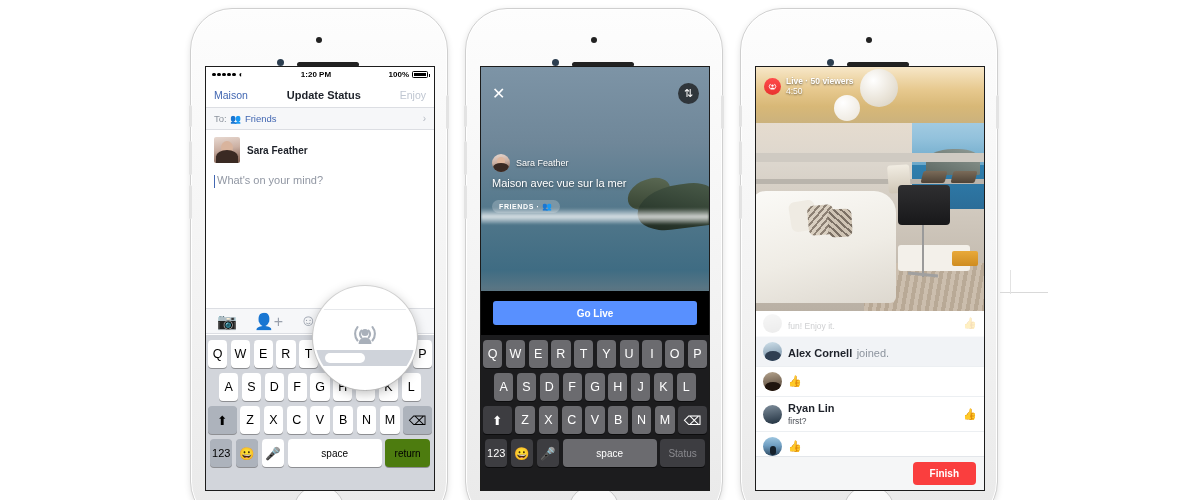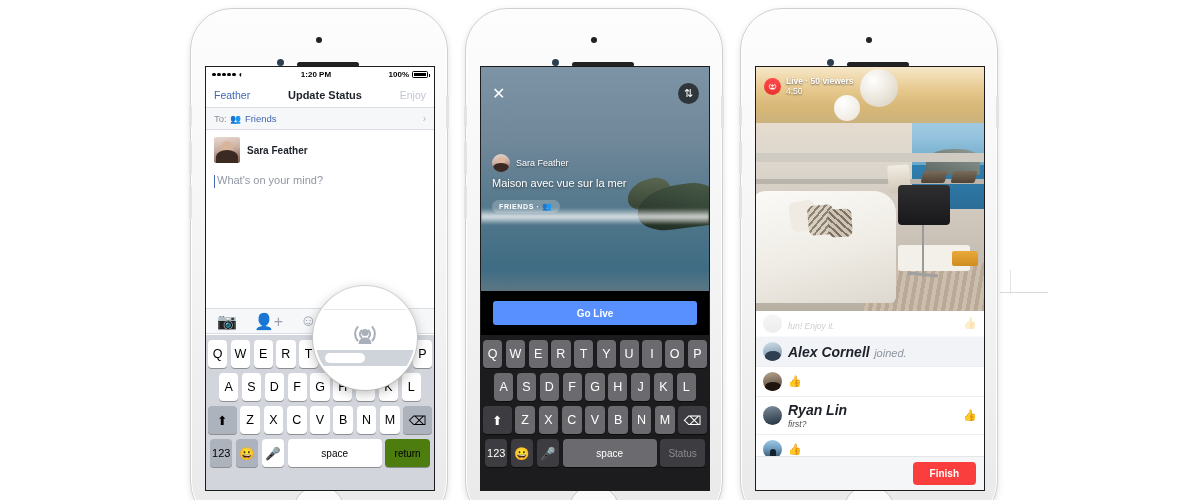--- a/index.html
+++ b/index.html
@@ -201,22 +201,22 @@
   .live-meta{ line-height:1.12; }
   .live-meta .l1{ font-size:8.5px; color:#fff; font-weight:bold; text-shadow:0 1px 2px rgba(0,0,0,.55); }
   .live-meta .l2{ font-size:8.5px; color:#fff; text-shadow:0 1px 2px rgba(0,0,0,.55); }
 
   .feed{ position:absolute; left:0; right:0; top:244px; bottom:0; background:#fff; }
   .cmt{ display:flex; align-items:center; gap:6px; padding:5px 7px;
         border-bottom:1px solid #eceff2; }
   .cmt.faded{ opacity:.28; padding:3px 7px; }
   .cmt.joined{ background:#f1f3f6; }
   .c-ava{ width:19px;height:19px; border-radius:50%; flex:0 0 19px; overflow:hidden; position:relative; }
-  .c-body{ flex:1; line-height:1.2; min-width:0;font-style:italic; }
-  .c-name{ font-size:14px; font-weight:bold; color:#1d2129; }
+  .c-body{ flex:1; line-height:1.2; min-width:0; }
+  .c-name{ font-size:11px; font-weight:bold; color:#1d2129; }
   .c-sub{ font-size:8.5px; color:#4b4f56; }
   .c-joined{ font-size:11px; color:#8d949e; font-weight:normal; }
   .thumb{ font-size:11px; color:#c8ccd1; }
   .thumb.on{ color:#4267B2; }
 
   .a1{ background:linear-gradient(170deg,#cfe0ea,#6f89a0); }
   .a1::after{ content:""; position:absolute; left:50%;bottom:0;margin-left:-8px;width:16px;height:10px;
               border-radius:50% 50% 0 0; background:#2f3f52; }
   .a2{ background:linear-gradient(170deg,#b6a58f,#4a3a2c); }
   .a2::after{ content:""; position:absolute; left:50%;bottom:0;margin-left:-8px;width:16px;height:9px;
@@ -266,21 +266,21 @@
         <div class="sb-time">1:20 PM</div>
         <div class="sb-right">
           <span>100%</span>
           <span class="batt">
               <i></i>
             </span>
         </div>
       </div>
 
       <div class="navbar">
-        <span class="nav-cancel">Feather</span>
+        <span class="nav-cancel">Maison</span>
         <span class="nav-title">Update Status</span>
         <span class="nav-post">Enjoy</span>
       </div>
 
       <div class="torow">
         <span class="to-label">To:</span>
         <span class="friends-glyph">👥</span>
         <span class="to-val">Friends</span>
         <span class="chev">›</span>
       </div>

